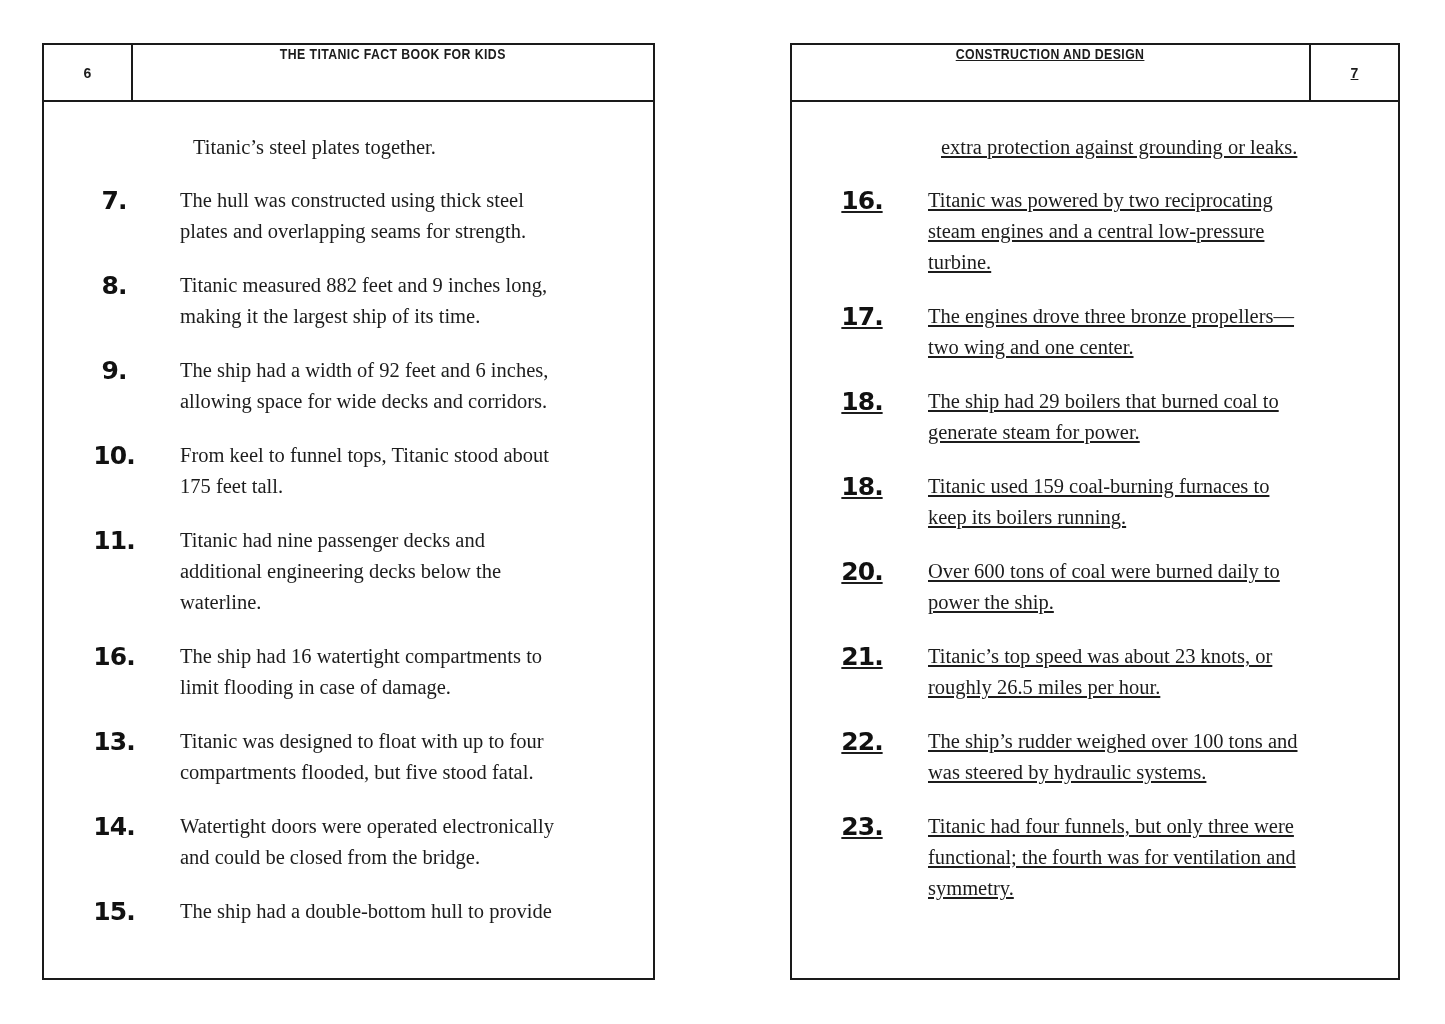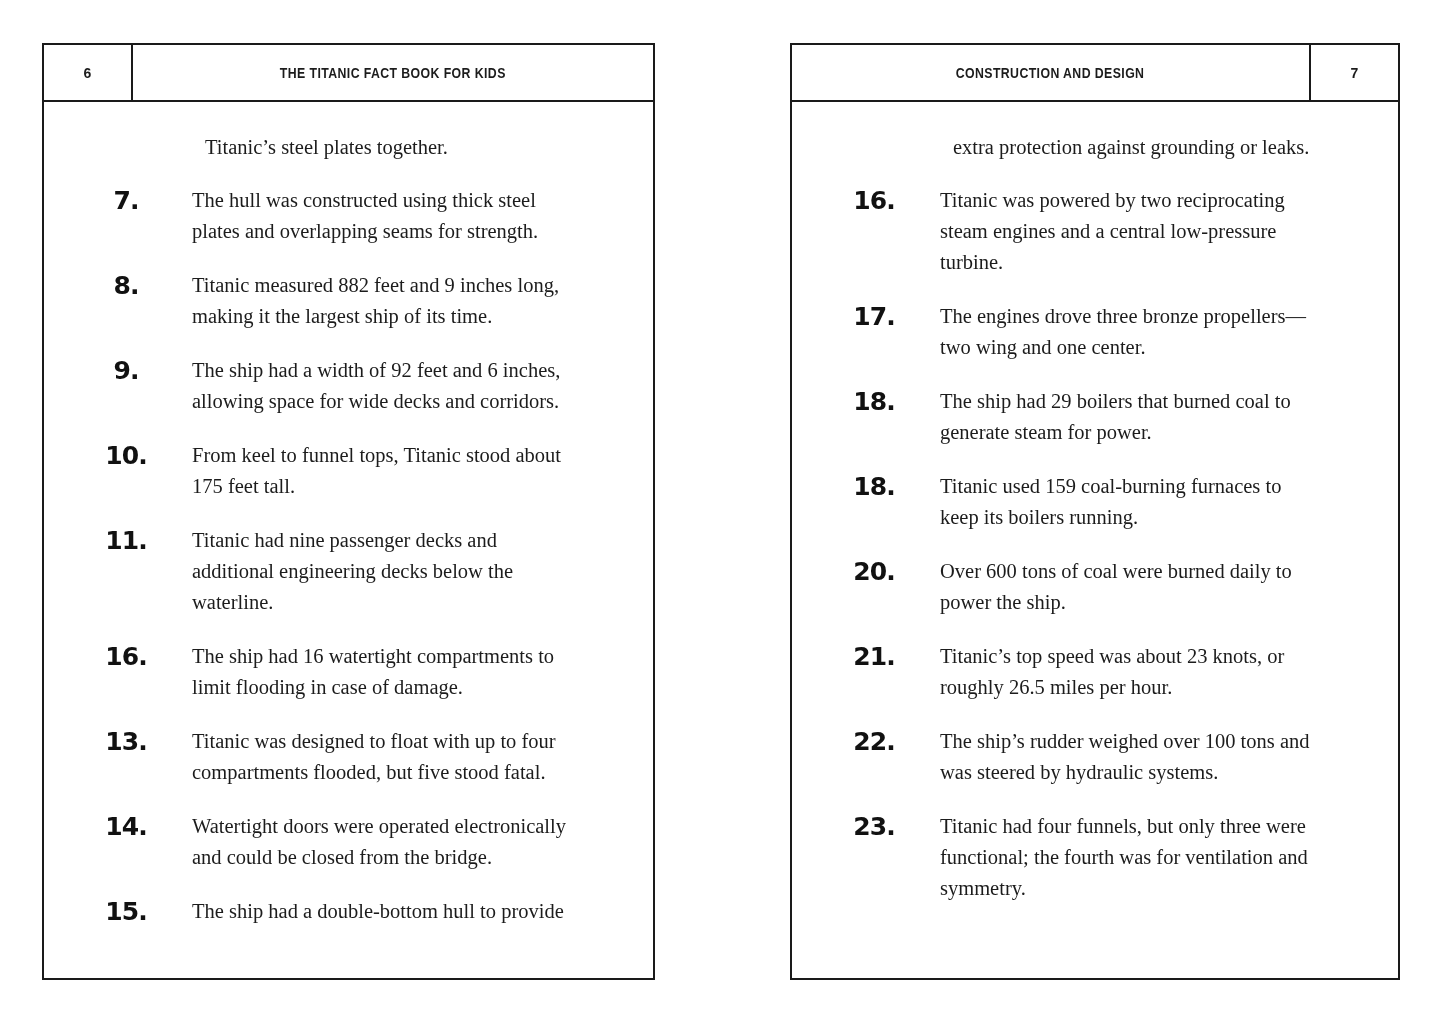--- a/index.html
+++ b/index.html
@@ -9,44 +9,44 @@
     position: relative;
     font-family: "Liberation Serif", serif;
     color: #1c1c1c;
   }
   .page {
     position: absolute; top: 43px; height: 937px;
     background: #fff; border: 2px solid #1a1a1a;
     overflow: hidden;
   }
   .page-left  { left: 42px;  width: 613px; }
-  .page-right { left: 790px; width: 610px; }
+  .page-right { left: 790px; width: 610px; text-decoration: underline; }
 
   .page-header {
     display: flex; height: 57px;
     border-bottom: 2px solid #1a1a1a;
     font-family: "Liberation Sans", sans-serif;
     font-weight: bold;
     align-items: stretch;
   }
   .pagenum-cell {
     width: 89px; flex: none;
     display: flex; align-items: center; justify-content: center;
     font-size: 14px;
   }
   .page-left  .pagenum-cell { border-right: 2px solid #1a1a1a; }
   .page-right .pagenum-cell { border-left: 2px solid #1a1a1a; order: 2; }
   .title-cell {
-    flex: 1; display: flex; align-items: center; justify-content: center;
+    flex: 1; display: flex; align-items: flex-start; justify-content: center;
     font-size: 15px; letter-spacing: 0.5px;
   }
   .page-right .title-cell { order: 1; }
   .title-cell .squeeze { display: inline-block; transform: scaleX(0.82); transform-origin: center; white-space: nowrap; }
 
-  .page-body { padding: 30px 18px 0 16px; }
+  .page-body { padding: 30px 18px 0 4px; }
 
   .continuation {
     margin-left: 145px;
     font-size: 20.5px; line-height: 31px;
     margin-bottom: 22px;
     white-space: pre-line;
   }
   .fact { display: flex; margin-bottom: 23px; align-items: flex-start; }
   .fact-num {
     width: 132px; flex: none;

